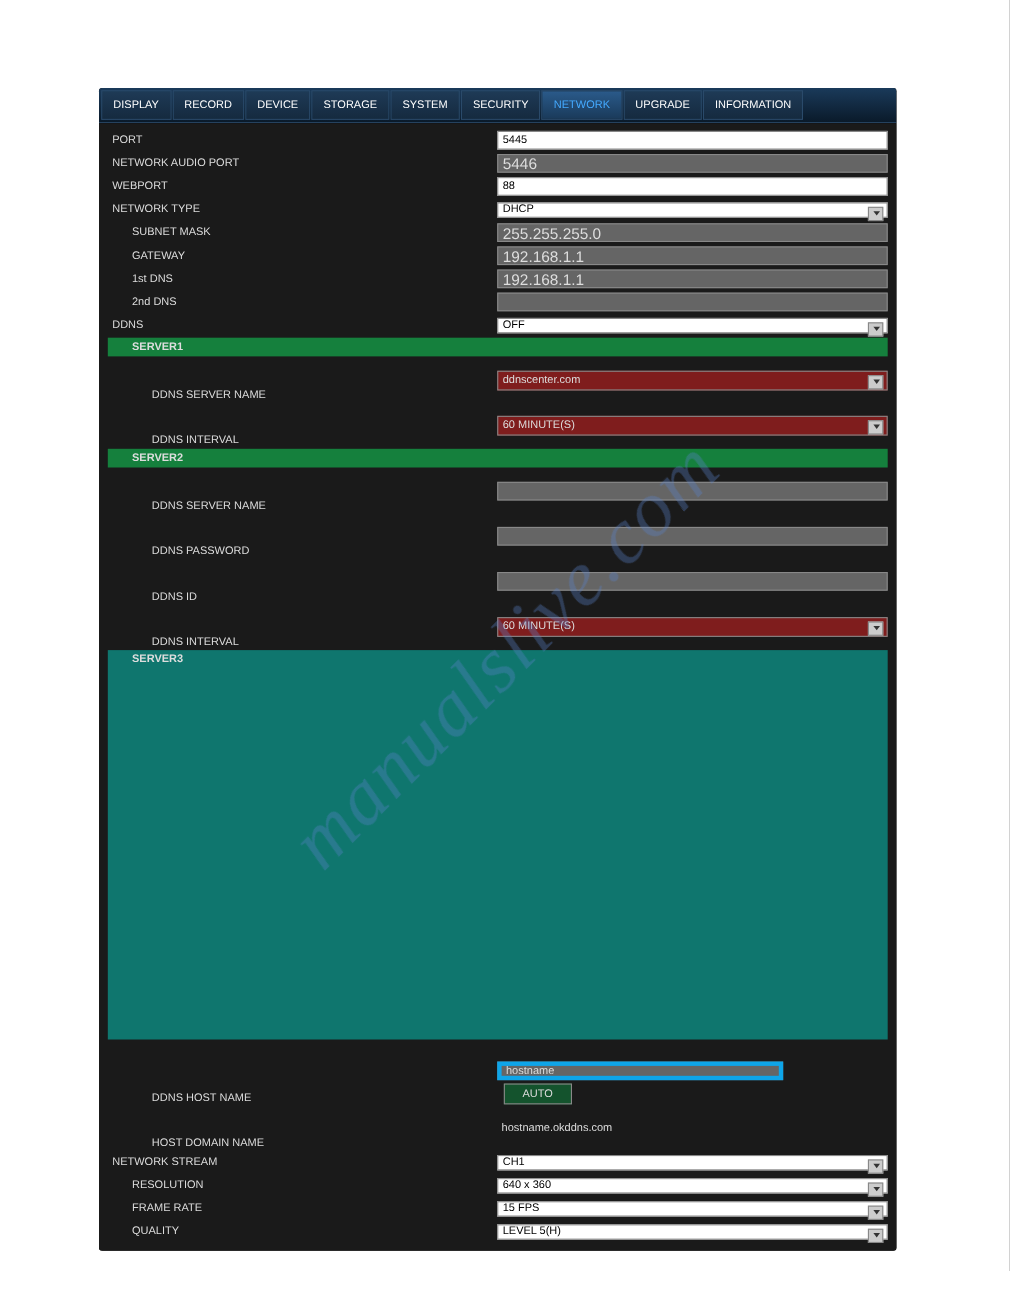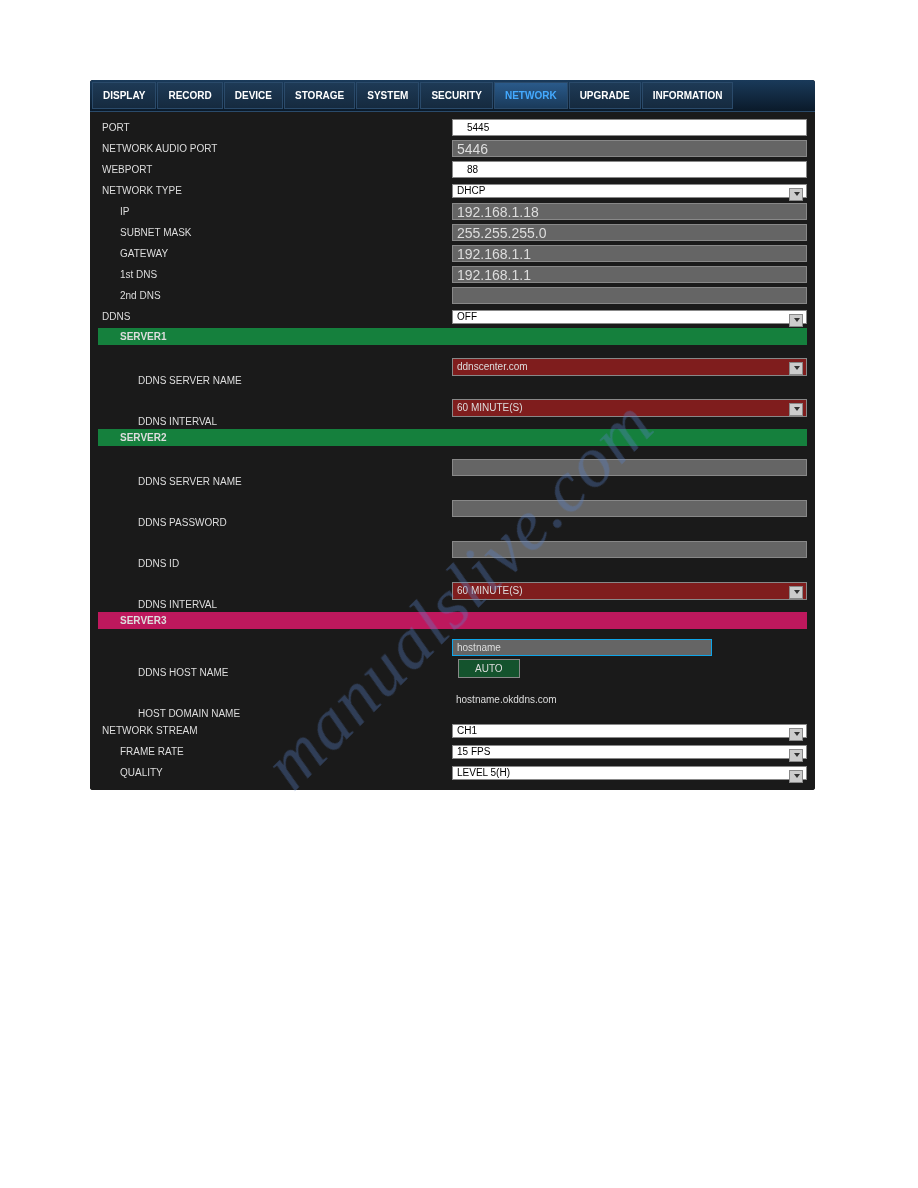--- a/index.html
+++ b/index.html
@@ -1,35 +1,35 @@
 <!DOCTYPE html>
 <html><head>
 <meta charset="utf-8">
 <style>
 * { margin: 0; padding: 0; box-sizing: border-box; }
 body { background: #fff; font-family: Arial, sans-serif; font-size: 11px; padding: 80px 90px; }
 .panel { background: #000; border-radius: 3px; overflow: hidden; width: 725px; }
 .tabs { display: flex; background: linear-gradient(#1a3a5a, #0a1a2a); padding: 2px; border-bottom: 1px solid #2a4a6a; }
-.tab { padding: 7px 10px; color: #fff; font-weight: bold; font-size: 10px; cursor: pointer; border: 1px solid #2a4a6a; background: linear-gradient(#1e3a56, #152a3f); margin-right: 1px; }
+.tab { padding: 7px 10px; color: #fff; font-weight: normal; font-size: 10px; cursor: pointer; border: 1px solid #2a4a6a; background: linear-gradient(#1e3a56, #152a3f); margin-right: 1px; }
 .tab.active { background: linear-gradient(#2a5a8a, #1a3a5a); color: #4af; }
 .content { background: #1a1a1a; padding: 6px 8px; }
 .row { display: flex; align-items: center; margin-bottom: 2px; min-height: 19px; }
 .label { color: #ddd; font-size: 10px; flex: 0 0 354px; padding-left: 4px; }
 .indent1 { padding-left: 22px; }
 .indent2 { padding-left: 40px; margin-top: 28px; }
 .field { flex: 1; }
-.input-white { background: #fff; border: 1px solid #888; padding: 2px 14px; font-size: 10px; width: 100%; height: 17px; color: #000; }
+.input-white { background: #fff; border: 1px solid #888; padding: 2px 4px; font-size: 10px; width: 100%; height: 17px; color: #000; }
 .input-gray { background: #656565; border: 1px solid #888; padding: 2px 4px; font-size: 14px; width: 100%; height: 17px; color: #ddd; }
-.input-gray-short { background: #656565; border: 1px solid #0ea5e9; padding: 2px 4px; font-size: 10px; width: 260px; height: 17px; color: #ddd; }
+.input-gray-short { background: #656565; border: 4px solid #0ea5e9; padding: 2px 4px; font-size: 10px; width: 260px; height: 17px; color: #ddd; }
 .dropdown { position: relative; background: #fff; border: 1px solid #888; padding: 2px 4px; font-size: 10px; width: 100%; height: 14px; color: #000; display:flex; align-items:center; }
 .dropdown-gray { position: relative; background: #7f1d1d; border: 1px solid #888; padding: 2px 4px; font-size: 10px; width: 100%; height: 18px; color: #ddd; display:flex; align-items:center; }
 .dropdown::after, .dropdown-gray::after { content: ''; position: absolute; right: 3px; top: 3px; width: 12px; height: 11px; background: #ccc; border: 1px solid #888; }
 .dropdown::before, .dropdown-gray::before { content: ''; position: absolute; right: 6px; top: 7px; width: 0; height: 0; border-left: 3px solid transparent; border-right: 3px solid transparent; border-top: 4px solid #333; z-index: 1; }
 .section-hdr { background: #15803d; color: #ddd; font-size: 10px; padding: 3px 4px 3px 22px; margin-bottom: 2px; font-weight: bold; }
-.section-hdr-box { background: #be185d; display:flex; margin-bottom:10px; }
+.section-hdr-box { background: #0f766e; display:flex; margin-bottom:20px;flex-direction:column; }
 .section-hdr-box .sh-label { color:#ddd; font-size:10px; padding:3px 4px 3px 22px; flex:0 0 354px; font-weight:bold; }
 .section-hdr-box .sh-field { flex:1; padding-right:2px; }
 .btn-auto { background: #14532d; border: 1px solid #888; color: #ddd; font-size: 10px; padding: 3px 16px; cursor: pointer; margin-left: 6px; display:inline-block; }
 .static-text { color: #ddd; font-size: 10px; padding: 2px 4px; }
 .watermark { position: fixed; top: 50%; left: 50%; transform: translate(-50%, -50%) rotate(-45deg); font-size: 72px; color: rgba(88, 130, 200, 0.35); pointer-events: none; z-index: 999; font-style: italic; font-family: 'Times New Roman', serif; letter-spacing: 2px; }
 </style>
 </head>
 <body>
 
 <div class="watermark">manualslive.com</div>
@@ -64,24 +64,20 @@
       <div class="field"><input class="input-white" value="88" style=""></div>
     </div>
 
     <div class="row">
       <div class="label">NETWORK TYPE</div>
       <div class="field">
           <div class="dropdown">DHCP</div>
         </div>
     </div>
 
-    <div class="row">
-      <div class="label indent1">IP</div>
-      <div class="field"><input class="input-gray" value="192.168.1.18" style=""></div>
-    </div>
 
     <div class="row">
       <div class="label indent1">SUBNET MASK</div>
       <div class="field"><input class="input-gray" value="255.255.255.0" style=""></div>
     </div>
 
     <div class="row">
       <div class="label indent1">GATEWAY</div>
       <div class="field"><input class="input-gray" value="192.168.1.1" style=""></div>
     </div>
@@ -163,20 +159,26 @@
         </div>
     </div>
 
     <div class="row">
       <div class="label">NETWORK STREAM</div>
       <div class="field">
           <div class="dropdown">CH1</div>
         </div>
     </div>
 
+    <div class="row">
+      <div class="label indent1">RESOLUTION</div>
+      <div class="field">
+          <div class="dropdown">640 x 360</div>
+        </div>
+    </div>
 
     <div class="row">
       <div class="label indent1">FRAME RATE</div>
       <div class="field">
           <div class="dropdown">15 FPS</div>
         </div>
     </div>
 
     <div class="row">
       <div class="label indent1">QUALITY</div>

